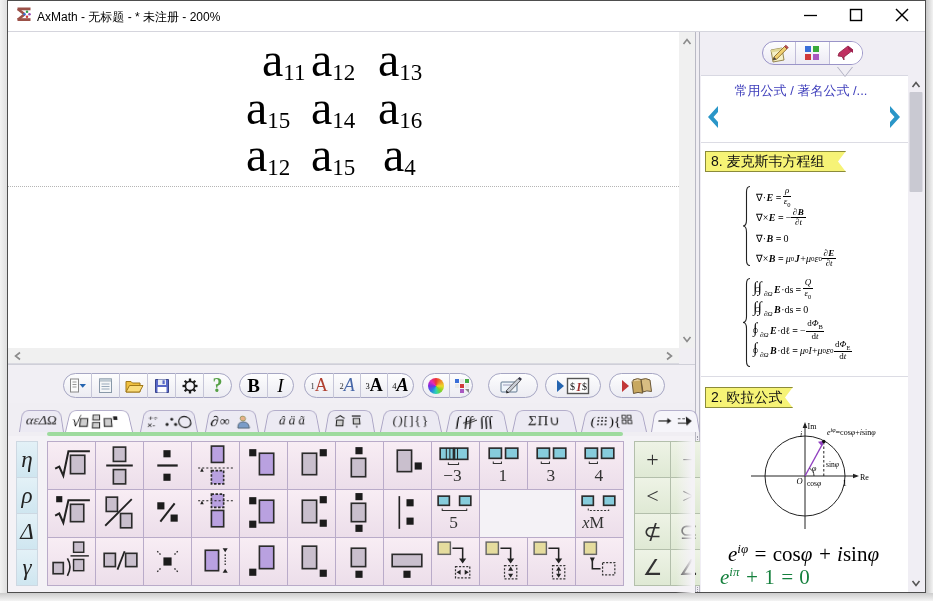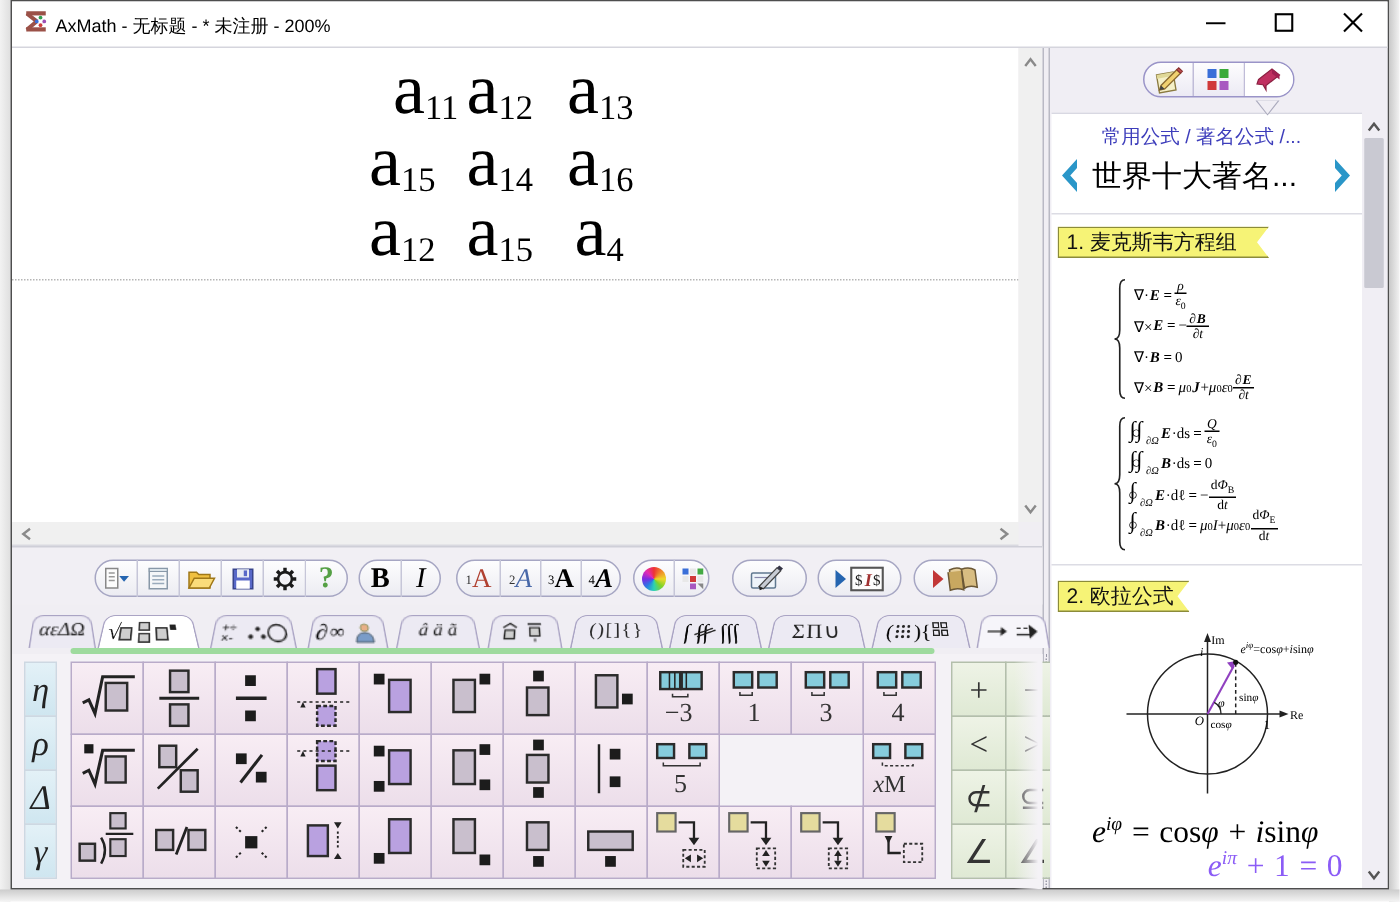--- a/index.html
+++ b/index.html
@@ -554,26 +554,25 @@
           <path d="M12 2 L17 6 L17 9 L12 5 Z" fill="#a02050"></path>
         </svg>
  </div>
 </div>
 <div class="abs" style="left:837px;top:67px;width:0;height:0;border-left:8px solid transparent;border-right:8px solid transparent;border-top:10px solid #a9a9bc;z-index:5;"></div>
 <div class="abs" style="left:838px;top:67px;width:0;height:0;border-left:7px solid transparent;border-right:7px solid transparent;border-top:9px solid #f0eef4;z-index:6;"></div>
 <div class="abs" style="left:701px;top:82px;width:200px;text-align:center;font-size:13px;color:#3d3dbb;">常用公式 / 著名公式 /...</div>
 <div class="abs" style="left:704px;top:104px;width:18px;height:26px;"><svg width="18" height="26" viewBox="0 0 18 26">
         <path d="M14 2 L4 13 L14 24 L14 18 L9.5 13 L14 8 Z" fill="#2a96c8"></path>
       </svg></div>
-<div class="abs" style="left:728px;top:104px;width:155px;font-size:20px;color:#000;">世界十大著名...</div>
 <div class="abs" style="left:886px;top:104px;width:18px;height:26px;"><svg width="18" height="26" viewBox="0 0 18 26">
         <path d="M4 2 L14 13 L4 24 L4 18 L8.5 13 L4 8 Z" fill="#2a96c8"></path>
       </svg></div>
 <div class="sep" style="left:701px;top:142px;width:207px;"></div>
-<div class="yellowrib" style="left:705px;top:151px;width:141px;">1. 麦克斯韦方程组</div>
+<div class="yellowrib" style="left:705px;top:151px;width:141px;">8. 麦克斯韦方程组</div>
 <div class="abs" style="left:741px;top:185px;"><svg width="11" height="82" viewBox="0 0 11 82">
         <path d="M9 1.5 Q5.5 1.5 5.5 7 L5.5 35.0 Q5.5 41.0 2 41.0 Q5.5 41.0 5.5 47.0 L5.5 75 Q5.5 80.5 9 80.5" fill="none" stroke="#222" stroke-width="1.1"></path>
       </svg></div>
 <div class="abs mxg" style="left:756px;top:187px;">
 <div class="mxl">∇·<b>E</b><span class="heq">=</span><span class="fr">
           <span><i>ρ</i></span>
           <span><i>ε</i><sub>0</sub></span>
         </span></div>
 <div class="mxl">∇×<b>E</b><span class="heq">=</span>−<span class="fr">
           <span>∂<b>B</b></span>
@@ -634,21 +633,21 @@
 <text x="64.5" y="10" font-size="8" font-family="Liberation Serif">Im</text>
 <text x="117" y="60.5" font-size="8" font-family="Liberation Serif">Re</text>
 <text x="53.5" y="64.5" font-size="8.5" font-style="italic" font-family="Liberation Serif">O</text>
 <text x="64" y="66.5" font-size="7.5" font-family="Liberation Serif">cos<tspan font-style="italic">φ</tspan></text>
 <text x="83" y="48" font-size="7.5" font-family="Liberation Serif">sin<tspan font-style="italic">φ</tspan></text>
 <text x="99.5" y="67" font-size="8.5" font-family="Liberation Serif">1</text>
 <text x="57" y="18" font-size="8" font-style="italic" font-family="Liberation Serif">i</text>
 <text x="84" y="16" font-size="8" font-family="Liberation Serif"><tspan font-style="italic">e</tspan><tspan font-size="6" dy="-3" font-style="italic">iφ</tspan><tspan dy="3">=cos</tspan><tspan font-style="italic">φ</tspan>+<tspan font-style="italic">i</tspan>sin<tspan font-style="italic">φ</tspan></text>
 </svg></div>
 <div class="abs" style="left:716px;top:541px;width:175px;text-align:center;font-family:'Liberation Serif',serif;font-size:21px;font-style:italic;color:#000;white-space:nowrap;">e<sup style="font-size:13px;">iφ</sup> = <span style="font-style:normal;">cos</span>φ + i<span style="font-style:normal;">sin</span>φ</div>
-<div class="abs" style="left:720px;top:564px;width:175px;text-align:right;font-family:'Liberation Serif',serif;font-size:21px;font-style:italic;color:#8b5cf6;white-space:nowrap;">e<sup style="font-size:13px;">iπ</sup> + <span style="font-style:normal;">1</span> = <span style="font-style:normal;">0</span></div>
+<div class="abs" style="left:720px;top:564px;width:175px;text-align:left;font-family:'Liberation Serif',serif;font-size:21px;font-style:italic;color:#15803d;white-space:nowrap;">e<sup style="font-size:13px;">iπ</sup> + <span style="font-style:normal;">1</span> = <span style="font-style:normal;">0</span></div>
 <div class="abs" style="left:908px;top:75px;width:16px;height:517px;">
 <svg width="16" height="517" viewBox="0 0 16 517">
 <path d="M4.5 12 L8 7.5 L11.5 12" fill="none" stroke="#555" stroke-width="1.6"></path>
 <rect x="1.5" y="17" width="13" height="100" fill="#c9c9d2" rx="1"></rect>
 <path d="M4.5 506 L8 510.5 L11.5 506" fill="none" stroke="#555" stroke-width="1.6"></path>
 </svg></div>
 
 </div>
 
 </body></html>

